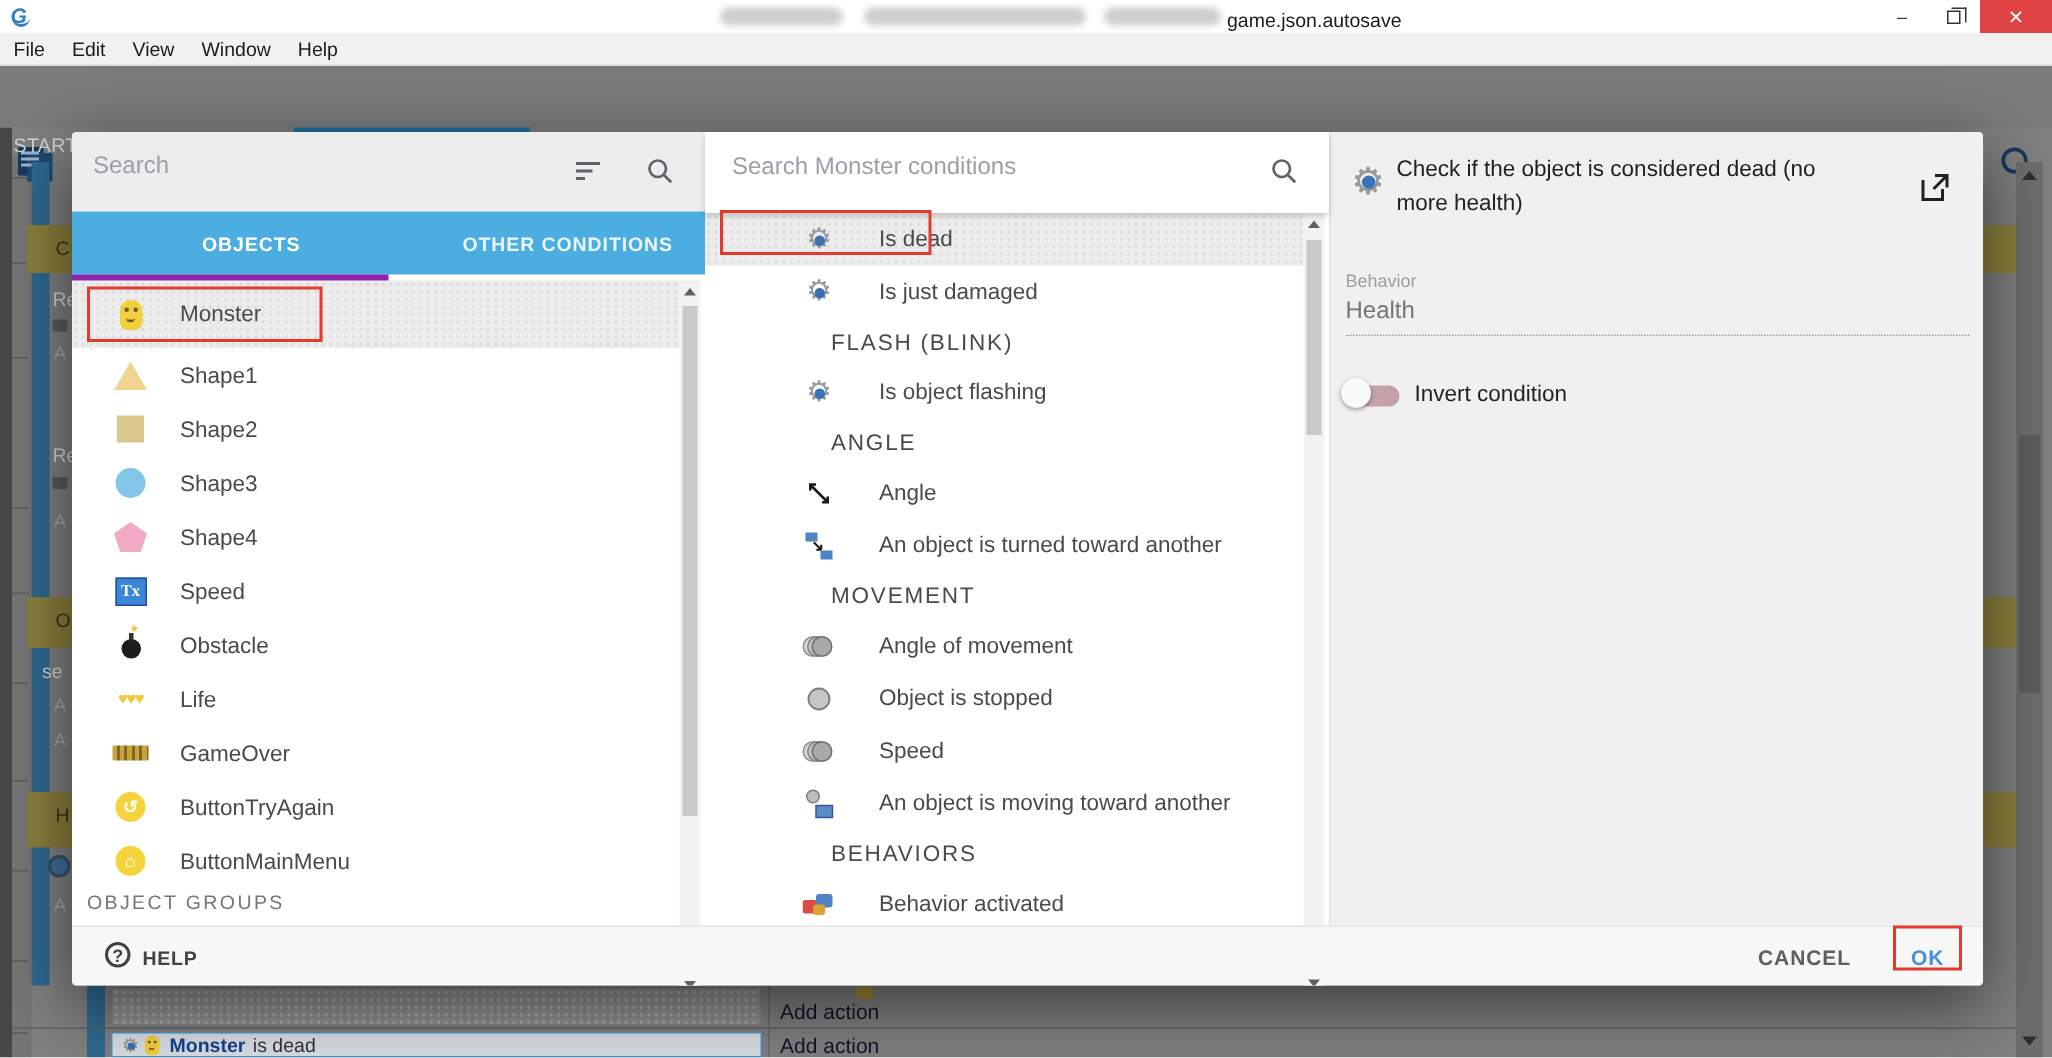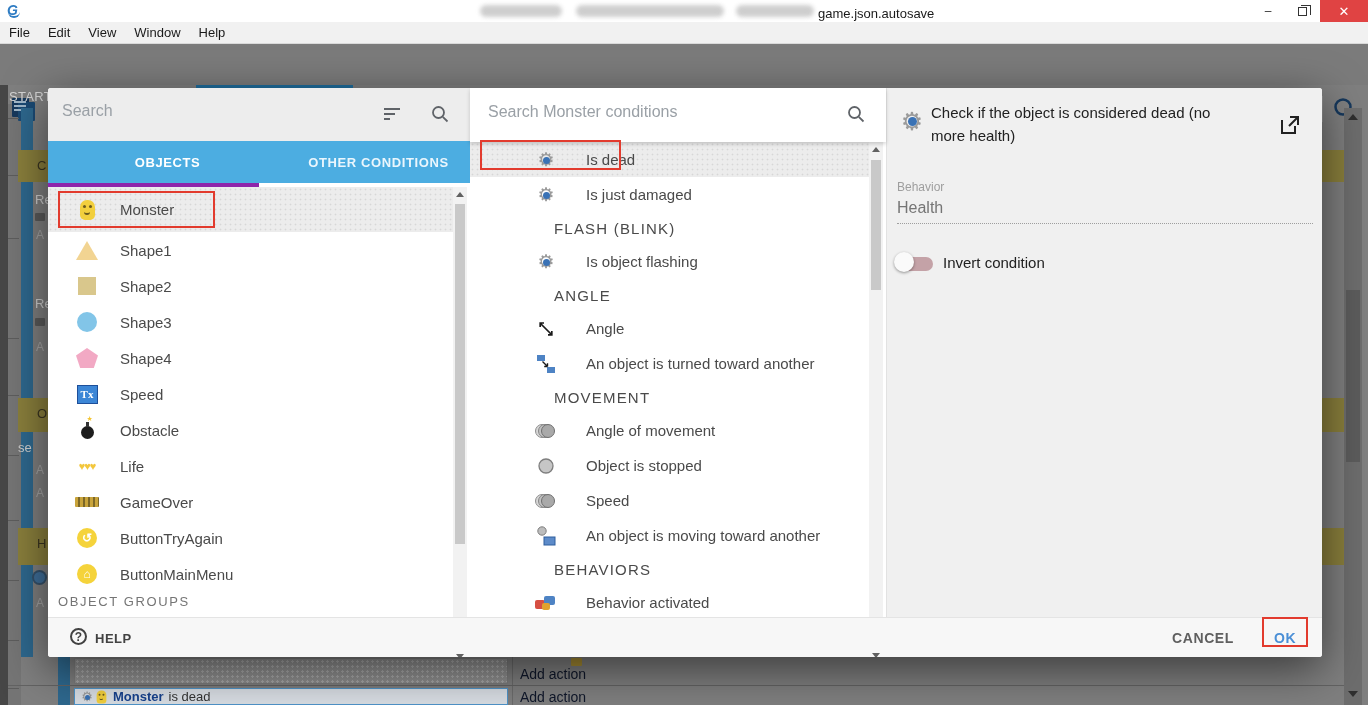--- a/index.html
+++ b/index.html
@@ -295,21 +295,21 @@
   <div class="comment-row" style="left:18px; top:528px; width:30px; height:37px;"></div>
 
   <span class="frag dark" style="left:37px; top:158px;">C</span>
   <span class="frag" style="left:35px; top:192px;">Re</span>
   <span class="mini-ic" style="left:35px; top:213px; width:10px; height:8px;"></span>
   <span class="frag dim" style="left:36px; top:228px;">A</span>
   <span class="frag" style="left:35px; top:296px;">Re</span>
   <span class="mini-ic" style="left:35px; top:318px; width:10px; height:8px;"></span>
   <span class="frag dim" style="left:36px; top:340px;">A</span>
   <span class="frag dark" style="left:37px; top:406px;">O</span>
-  <span class="frag" style="left:18px; top:440px;">se</span>
+  <span class="frag" style="left:28px; top:440px;">se</span>
   <span class="frag dim" style="left:36px; top:463px;">A</span>
   <span class="frag dim" style="left:36px; top:486px;">A</span>
   <span class="frag dark" style="left:37px; top:536px;">H</span>
   <span class="flower-ic" style="left:34px; top:572px;"></span>
   <span class="frag dim" style="left:36px; top:596px;">A</span>
 
   <div class="comment-row" style="left:1322px; top:150px; width:22px; height:32px;"></div>
   <div class="comment-row" style="left:1322px; top:398px; width:22px; height:34px;"></div>
   <div class="comment-row" style="left:1322px; top:528px; width:22px; height:37px;"></div>
   <div class="v-scroll"></div>

